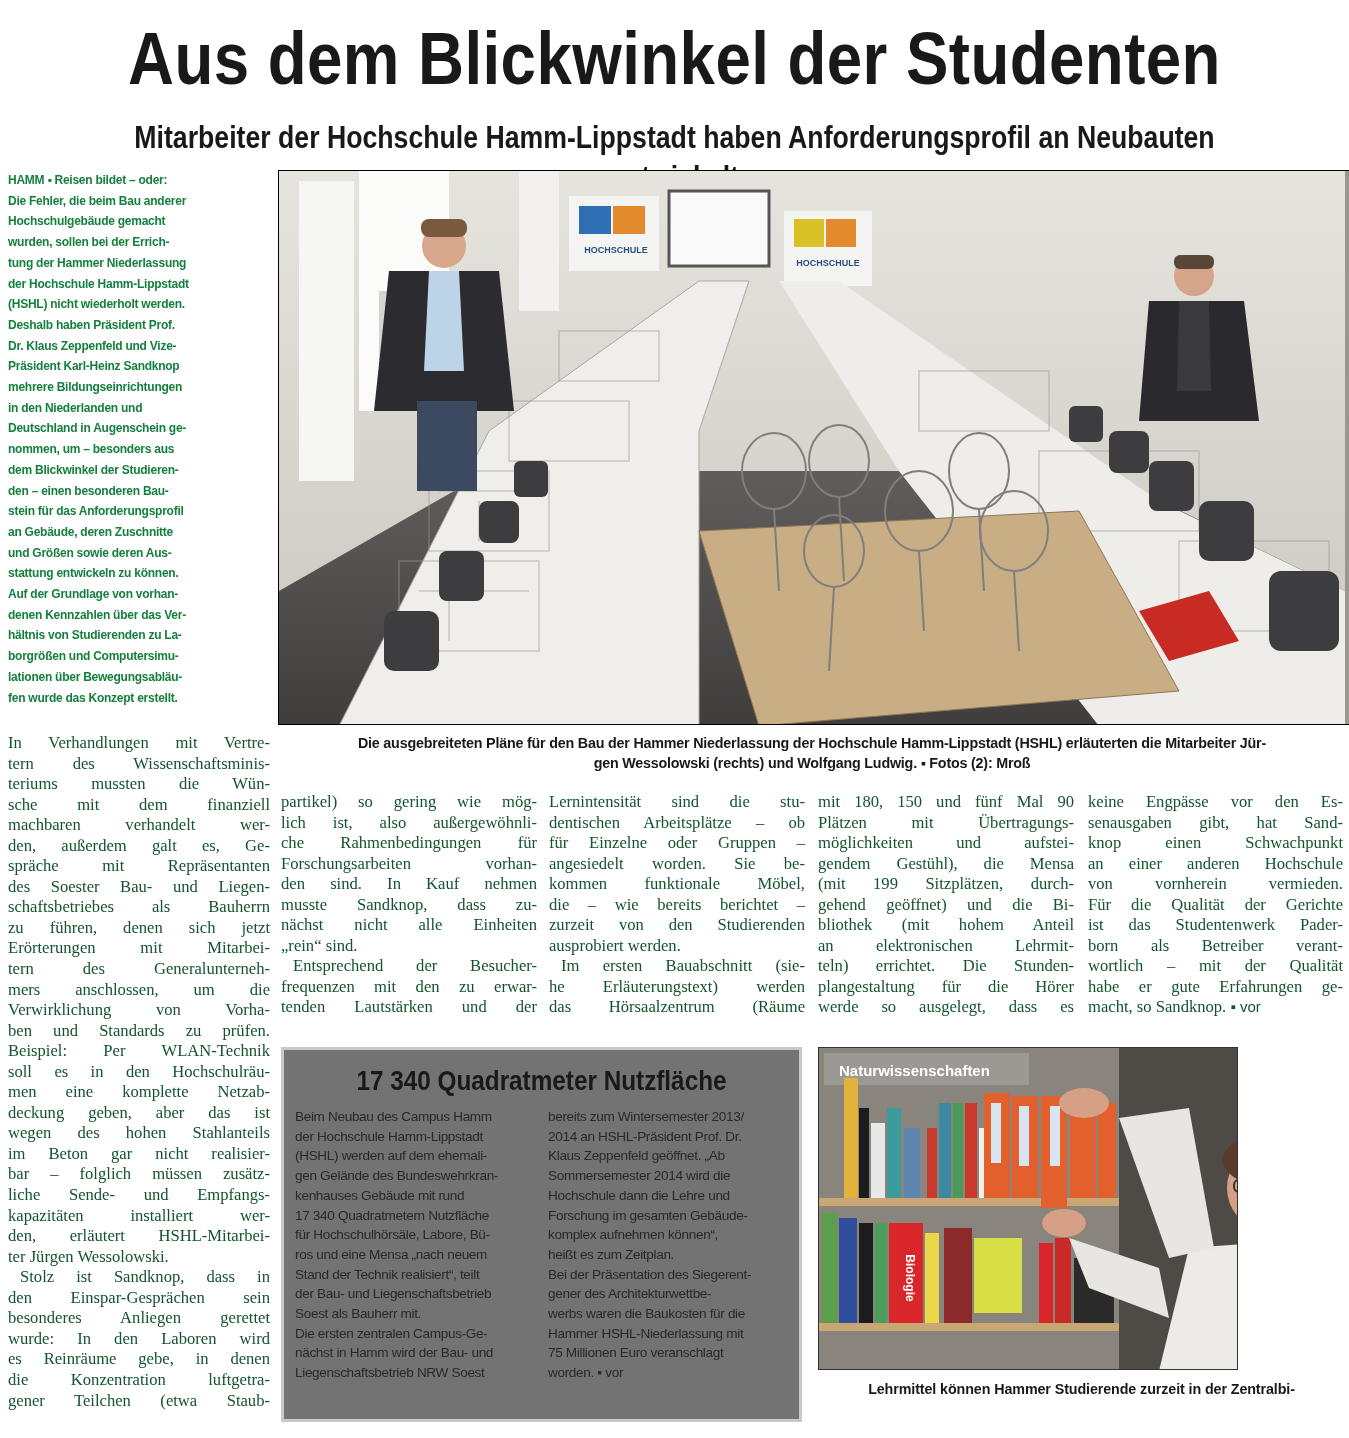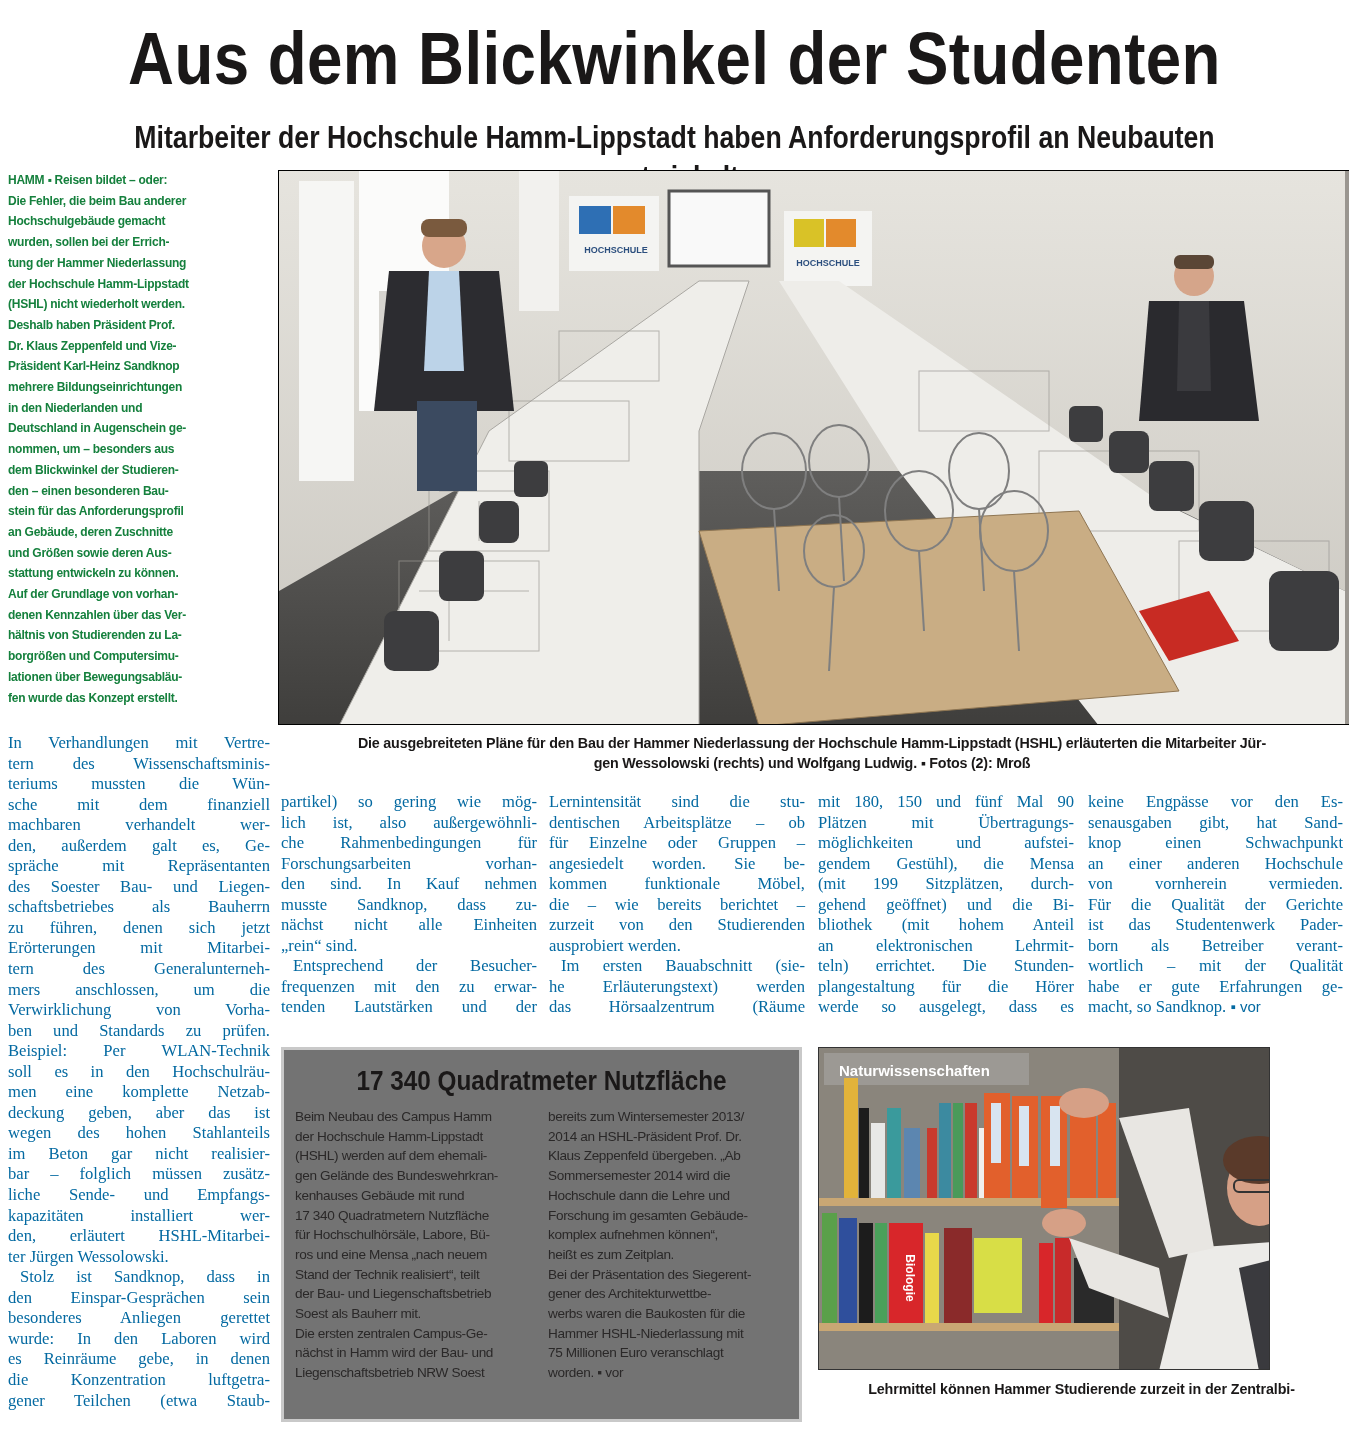--- a/index.html
+++ b/index.html
@@ -21,33 +21,33 @@
   .lead {
     position: absolute; left: 8px; top: 170px; width: 262px;
     font-family: "Liberation Sans", sans-serif; font-weight: bold;
     font-size: 12px; line-height: 20.7px; color: #15803d;
     letter-spacing: -0.25px;
   }
   .lead-line { display: block; white-space: nowrap; }
 
   .serif {
     font-family: "Liberation Serif", serif; font-size: 16.6px; line-height: 20.55px;
-    color: #0369a1; text-align: justify;
+    color: #14532d; text-align: justify;
   }
   .col { position: absolute; }
   .col-line { display: block; white-space: nowrap; text-align: justify; text-align-last: justify; }
   .col-line.last { text-align-last: left; }
   .col-line.indent { padding-left: 12px; }
 
   .photo-main {
     position: absolute; left: 278px; top: 170px; width: 1246px; height: 555px;
     background: #9a9690; overflow: hidden; border: 1px solid #000000;
   }
   .photo-lib {
-    position: absolute; left: 818px; top: 1047px; width: 452px; height: 323px;
+    position: absolute; left: 818px; top: 1047px; width: 420px; height: 323px;
     background: #fef9c3; overflow: hidden; border: 1px solid #333;
   }
 
   .caption-main {
     position: absolute; left: 281px; top: 733px; width: 1062px;
     font-family: "Liberation Sans", sans-serif; font-weight: bold;
     font-size: 14.3px; line-height: 20px; color: #1a1818; letter-spacing: -0.2px;
   }
   .caption-lib {
     position: absolute; left: 818px; top: 1379px; width: 527px;
@@ -318,21 +318,21 @@
       <span class="info-line">Stand der Technik realisiert“, teilt</span>
       <span class="info-line">der Bau- und Liegenschaftsbetrieb</span>
       <span class="info-line">Soest als Bauherr mit.</span>
       <span class="info-line">Die ersten zentralen Campus-Ge-</span>
       <span class="info-line">nächst in Hamm wird der Bau- und</span>
       <span class="info-line">Liegenschaftsbetrieb NRW Soest</span>
     </div>
   <div class="infobox-col" style="left:264px;" id="info-right">
       <span class="info-line"><span>bereits zum Wintersemester 2013/</span></span>
       <span class="info-line"><span>2014 an HSHL-Präsident Prof. Dr.</span></span>
-      <span class="info-line"><span>Klaus Zeppenfeld übergeben. „Ab</span></span>
+      <span class="info-line"><span>Klaus Zeppenfeld geöffnet. „Ab</span></span>
       <span class="info-line"><span>Sommersemester 2014 wird die</span></span>
       <span class="info-line"><span>Hochschule dann die Lehre und</span></span>
       <span class="info-line"><span>Forschung im gesamten Gebäude-</span></span>
       <span class="info-line"><span>komplex aufnehmen können“,</span></span>
       <span class="info-line"><span>heißt es zum Zeitplan.</span></span>
       <span class="info-line"><span>Bei der Präsentation des Siegerent-</span></span>
       <span class="info-line"><span>gener des Architekturwettbe-</span></span>
       <span class="info-line"><span>werbs waren die Baukosten für die</span></span>
       <span class="info-line"><span>Hammer HSHL-Niederlassung mit</span></span>
       <span class="info-line"><span>75 Millionen Euro veranschlagt</span></span>

